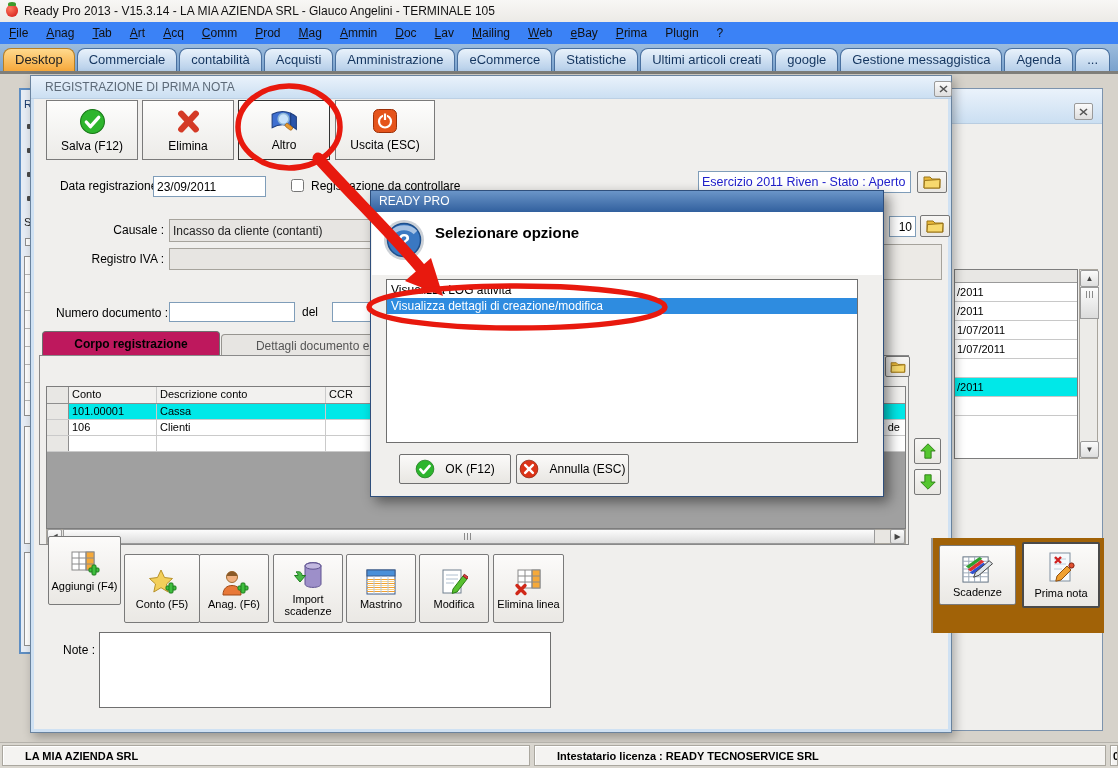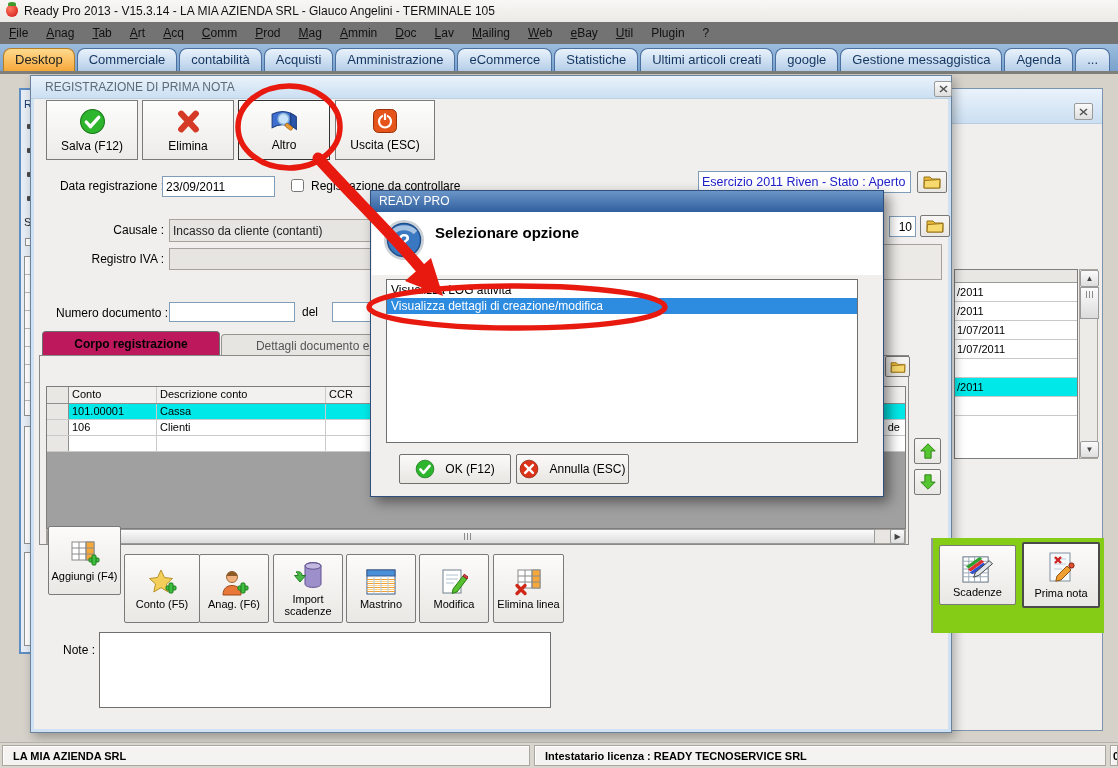--- a/index.html
+++ b/index.html
@@ -4,21 +4,21 @@
 <style>
   html,body{margin:0;padding:0;}
   body{font-family:"Liberation Sans",sans-serif;}
   .screen{position:relative;width:1118px;height:768px;background:#d6d2ca;overflow:hidden;font-size:12px;color:#000;}
   .abs{position:absolute;}
   
   .titlebar{left:0;top:0;width:1118px;height:22px;background:linear-gradient(#f8f7f5,#eceae6);border-bottom:1px solid #c9c6bf;}
   .title-text{position:absolute;left:24px;top:4px;font-size:12px;color:#111;white-space:nowrap;}
   .berry{position:absolute;left:6px;top:5px;width:12px;height:12px;background:radial-gradient(circle at 35% 30%,#ff7a60,#cf1212);border-radius:48% 48% 55% 55%;}
   .berry:before{content:"";position:absolute;left:2px;top:-3px;width:8px;height:4px;background:#3f9a2b;border-radius:50% 50% 10% 10%;}
-  .menubar{left:0;top:22px;width:1118px;height:22px;background:#737373;display:flex;align-items:center;border-bottom:1px solid #c2bfb8;}
+  .menubar{left:0;top:22px;width:1118px;height:22px;background:#3b82f6;display:flex;align-items:center;border-bottom:1px solid #c2bfb8;}
   .menu-item{padding:0 9px;line-height:22px;font-size:12px;color:#111;cursor:default;display:inline-block;}
   .menu-item.accel::first-letter{text-decoration:underline;}
   .tabbar{left:0;top:44px;width:1118px;height:27px;background:linear-gradient(#9cbcdd,#7aa2cd);display:flex;align-items:flex-end;padding-left:3px;box-sizing:border-box;}
   .tab{margin-right:2px;padding:3px 11px 4px;border:1px solid #49709f;border-bottom:none;border-radius:8px 8px 0 0;background:linear-gradient(#e9f2fb,#b5cee9);color:#14355f;font-size:13px;white-space:nowrap;cursor:default;}
   .tab.active{background:linear-gradient(#ffda8e,#f6a83b);border-color:#b77f24;color:#222;}
   .tab-edge{left:0;top:71px;width:1118px;height:3px;background:#7e7e7a;}
   
   .lbl{font-size:12px;color:#000;white-space:nowrap;}
   .lbl.r{text-align:right;}
   .fld{background:#fff;border:1px solid #7f9db9;font-size:12px;font-family:"Liberation Sans",sans-serif;padding:1px 3px;box-sizing:border-box;}
@@ -57,24 +57,24 @@
   .dbtn{position:absolute;display:flex;align-items:center;justify-content:center;gap:10px;background:linear-gradient(#fbfaf9,#e8e6e2);border:1px solid #6f6f6f;border-radius:2px;font-size:12px;cursor:pointer;box-sizing:border-box;}
   
   .rpanel{left:950px;top:88px;width:153px;height:643px;background:#f0efed;border:1px solid #7c93ad;box-sizing:border-box;}
   .rp-title{position:absolute;left:0;top:0;width:100%;height:34px;background:linear-gradient(#eaf2fb,#cbdff2);border-bottom:1px solid #b9cde1;}
   .rlist{position:absolute;left:3px;top:180px;width:124px;height:190px;background:#fff;border:1px solid #7d7d7d;box-sizing:border-box;}
   .rl-hdr{height:12px;background:#e8e7e4;border-bottom:1px solid #9a9a9a;}
   .rrow{height:18px;line-height:18px;border-bottom:1px solid #c8c8c8;font-size:11px;padding-left:2px;white-space:nowrap;overflow:hidden;}
   .rrow.cyan{background:#00e8e8;}
   .vscroll{position:absolute;left:128px;top:180px;width:19px;height:190px;background:#ecebe8;border:1px solid #a8a49c;box-sizing:border-box;}
   
-  .brbuttons{left:931px;top:538px;width:173px;height:95px;background:#84cc16;border-left:2px solid #9a9a9a;box-sizing:border-box;padding-left:32px;}
+  .brbuttons{left:931px;top:538px;width:173px;height:95px;background:#a16207;border-left:2px solid #9a9a9a;box-sizing:border-box;padding-left:32px;}
   
   .statusbar{left:0;top:742px;width:1118px;height:26px;background:#d9d6cf;border-top:1px solid #b5b2ab;}
-  .statusbox{position:absolute;top:2px;height:21px;background:#f4f3f1;border:1px solid #aaa79f;box-shadow:inset 1px 1px 0 #fff;font-size:11px;font-weight:bold;line-height:21px;padding-left:10px;box-sizing:border-box;overflow:hidden;white-space:nowrap;}
+  .statusbox{position:absolute;top:2px;height:21px;background:#f4f3f1;border:1px solid #aaa79f;box-shadow:inset 1px 1px 0 #fff;font-size:11px;font-weight:bold;line-height:21px;padding-left:22px;box-sizing:border-box;overflow:hidden;white-space:nowrap;}
   
   .leftfrag{left:19px;top:88px;width:19px;height:566px;background:#e7edf5;border:2px solid #5f8ec2;border-right:none;box-sizing:border-box;}
   .dot{position:absolute;left:6px;width:5px;height:5px;background:#4a4a4a;border-radius:1px;}
   .fragbox{position:absolute;background:#fff;border:1px solid #909090;box-sizing:border-box;}
   svg{display:block;}
 </style>
 </head>
 <body>
 
 <div class="screen">
@@ -92,21 +92,21 @@
     <span class="menu-item accel">Acq</span>
     <span class="menu-item accel">Comm</span>
     <span class="menu-item accel">Prod</span>
     <span class="menu-item accel">Mag</span>
     <span class="menu-item accel">Ammin</span>
     <span class="menu-item accel">Doc</span>
     <span class="menu-item accel">Lav</span>
     <span class="menu-item accel">Mailing</span>
     <span class="menu-item accel">Web</span>
     <span class="menu-item accel">eBay</span>
-    <span class="menu-item accel">Util</span>
+    <span class="menu-item accel">Prima</span>
     <span class="menu-item">Plugin</span>
     <span class="menu-item">?</span>
   </div>
 
   <div class="abs tabbar">
     <span class="tab active">Desktop</span>
     <span class="tab">Commerciale</span>
     <span class="tab">contabilità</span>
     <span class="tab">Acquisti</span>
     <span class="tab">Amministrazione</span>
@@ -212,21 +212,21 @@
             <path d="M3 6 Q12 1 21 5 L21 18 Q12 14 3 19 Z" fill="#3e6fd0" stroke="#1e3f7f"></path>
             <path d="M21 5 Q24.5 6.5 26.5 8.5 L26.5 20.5 Q23.5 17.5 21 18 Z" fill="#2a55aa" stroke="#1e3f7f"></path>
             <circle cx="14" cy="10.5" r="5.2" fill="rgba(215,238,255,0.9)" stroke="#8fb8d8" stroke-width="1.4"></circle>
             <rect x="17.2" y="14.2" width="8" height="3.6" rx="1.6" transform="rotate(38 17.2 14.2)" fill="#e89b30" stroke="#a5661a" stroke-width="0.7"></rect>
           </svg>
         </span>
       <span>Altro</span>
     </div>
 
     <div class="abs lbl r" style="left:23px;top:103px;width:110px;">Data registrazione :</div>
-    <input class="abs fld" style="left: 131px; top: 100px; width: 113px; height: 21px;" value="23/09/2011">
+    <input class="abs fld" style="left: 122px; top: 100px; width: 113px; height: 21px;" value="23/09/2011">
     <input type="checkbox" class="abs" style="left: 260px; top: 103px; width: 13px; height: 13px; margin: 0px;">
     <div class="abs lbl" style="left:280px;top:103px;">Registrazione da controllare</div>
     <div class="abs fld" style="left:667px;top:95px;width:213px;height:22px;color:#2121cc;font-size:12.5px;padding-top:3px;">Esercizio 2011 Riven - Stato : Aperto</div>
     <div class="abs b3" style="left:886px;top:95px;width:30px;height:22px;">
       <span>
           <svg width="18" height="14" viewBox="0 0 18 14">
             <path d="M1 2h6l2 2h8v9H1z" fill="#e8b83a" stroke="#9a7417"></path>
             <path d="M1.5 5.5 L17 4.5 16.5 13 1 13z" fill="#f7d96e" stroke="#9a7417"></path>
           </svg>
         </span>
@@ -318,21 +318,21 @@
         </span>
     </div>
     <div class="abs b3" style="left:883px;top:393px;width:27px;height:26px;">
       <span>
           <svg width="18" height="18" viewBox="0 0 20 20" transform="rotate(180)">
             <path d="M10 2l8 8h-4.5v8h-7v-8H2z" fill="#55c62f" stroke="#2a7d12"></path>
           </svg>
         </span>
     </div>
 
-    <div class="abs bbtn" style="left:17px;top:450px;width:73px;height:69px;">
+    <div class="abs bbtn" style="left:17px;top:460px;width:73px;height:69px;">
       <span>
           <svg width="30" height="28" viewBox="0 0 30 28">
             <g stroke="#8a8a8a">
               <rect x="2" y="2" width="22" height="18" fill="#fff"></rect>
               <rect x="16" y="2" width="8" height="18" fill="#f5a93a"></rect>
               <path d="M2 8h22M2 14h22M9 2v18M16 2v18" fill="none"></path>
             </g>
             <rect x="19" y="18" width="10" height="4" rx="1" fill="#3fbf3f" stroke="#1f7d1f"></rect>
             <rect x="22" y="15" width="4" height="10" rx="1" fill="#3fbf3f" stroke="#1f7d1f"></rect>
           </svg>

